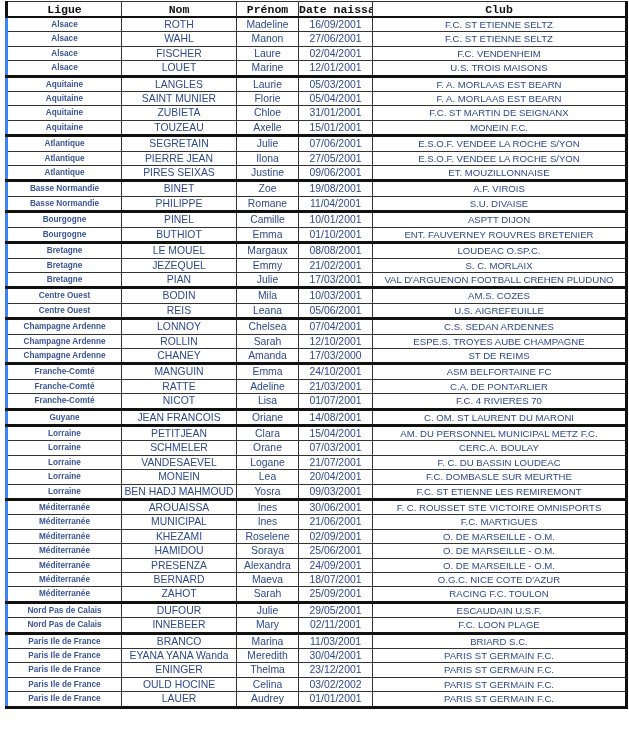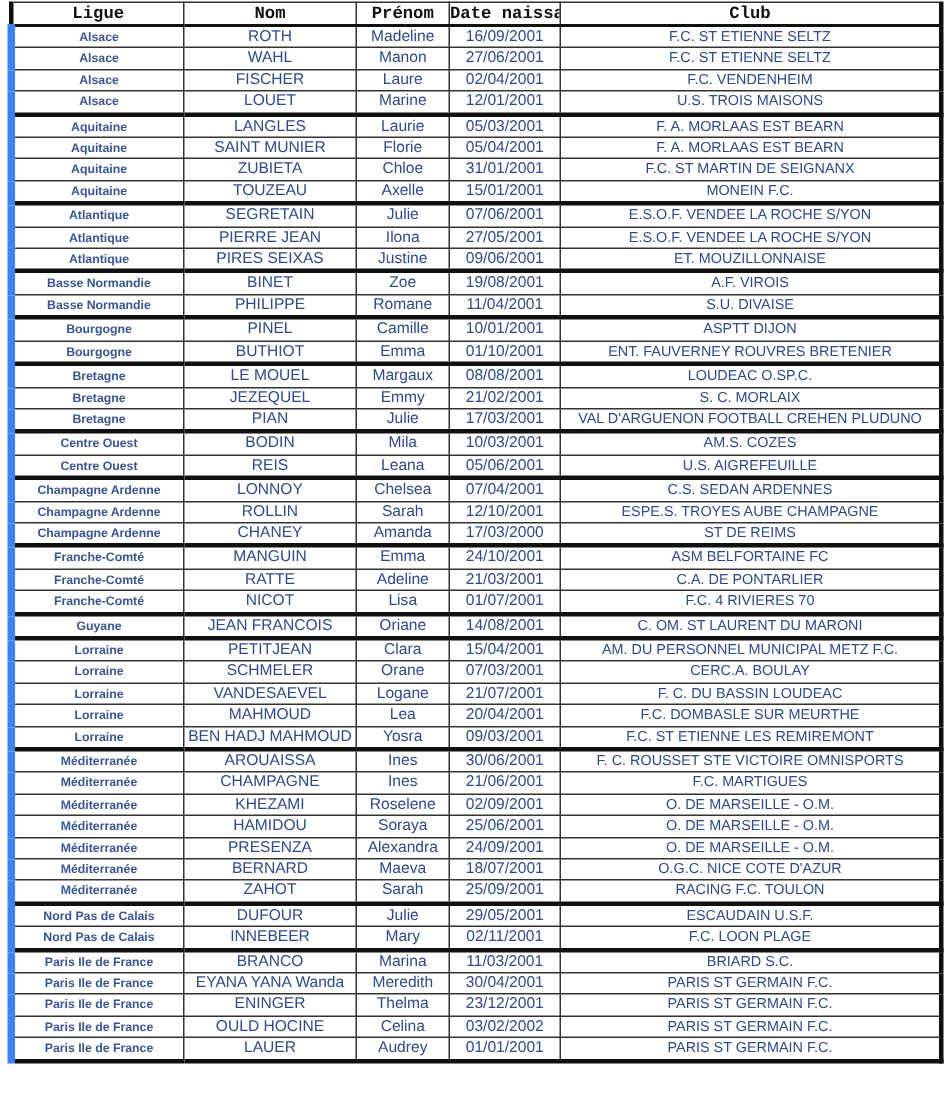--- a/index.html
+++ b/index.html
@@ -9,21 +9,21 @@
   col.c-ligue { width: 115px; }
   col.c-nom { width: 115px; }
   col.c-prenom { width: 62px; }
   col.c-date { width: 74px; }
   col.c-club { width: 254px; }
   th, td { padding: 0; text-align: center; white-space: nowrap; overflow: hidden; border: 1px solid #333; }
   th { height: 14px; font-size: 11.5px; font-weight: bold; color: #111; border-bottom: 2px solid #111; font-family: Liberation Mono, monospace; }
   td { height: 13.4px; line-height: 13.4px; font-size: 10.4px; color: #2e4a8c; }
   td.ligue { font-size: 8.2px; font-weight: bold; color: #3a5596; }
   td.club { font-size: 9.6px; }
-  td.first-col { border-left: 5px solid #3b82f6; margin-top: 40px; }
+  td.first-col { border-left: 3px solid #3b82f6; margin-top: 40px; }
   td.last-col, th.last-col { border-right: 3px solid #111; }
   th.first-col { border-left: 3px solid #111; }
   tr.group-end td { border-bottom: 3px solid #111; }
 </style>
 </head>
 <body>
 
 <div class="sheet">
   <table>
     <colgroup>
@@ -248,42 +248,42 @@
         </tr>
         <tr>
           <td class="ligue first-col">Lorraine</td>
           <td>VANDESAEVEL</td>
           <td>Logane</td>
           <td>21/07/2001</td>
           <td class="club last-col">F. C. DU BASSIN LOUDEAC</td>
         </tr>
         <tr>
           <td class="ligue first-col">Lorraine</td>
-          <td>MAHMOUD</td>
+          <td>MONEIN</td>
           <td>Lea</td>
           <td>20/04/2001</td>
           <td class="club last-col">F.C. DOMBASLE SUR MEURTHE</td>
         </tr>
         <tr class="group-end">
           <td class="ligue first-col">Lorraine</td>
           <td>BEN HADJ MAHMOUD</td>
           <td>Yosra</td>
           <td>09/03/2001</td>
           <td class="club last-col">F.C. ST ETIENNE LES REMIREMONT</td>
         </tr>
         <tr>
           <td class="ligue first-col">Méditerranée</td>
           <td>AROUAISSA</td>
           <td>Ines</td>
           <td>30/06/2001</td>
           <td class="club last-col">F. C. ROUSSET STE VICTOIRE OMNISPORTS</td>
         </tr>
         <tr>
           <td class="ligue first-col">Méditerranée</td>
-          <td>CHAMPAGNE</td>
+          <td>MUNICIPAL</td>
           <td>Ines</td>
           <td>21/06/2001</td>
           <td class="club last-col">F.C. MARTIGUES</td>
         </tr>
         <tr>
           <td class="ligue first-col">Méditerranée</td>
           <td>KHEZAMI</td>
           <td>Roselene</td>
           <td>02/09/2001</td>
           <td class="club last-col">O. DE MARSEILLE - O.M.</td>

